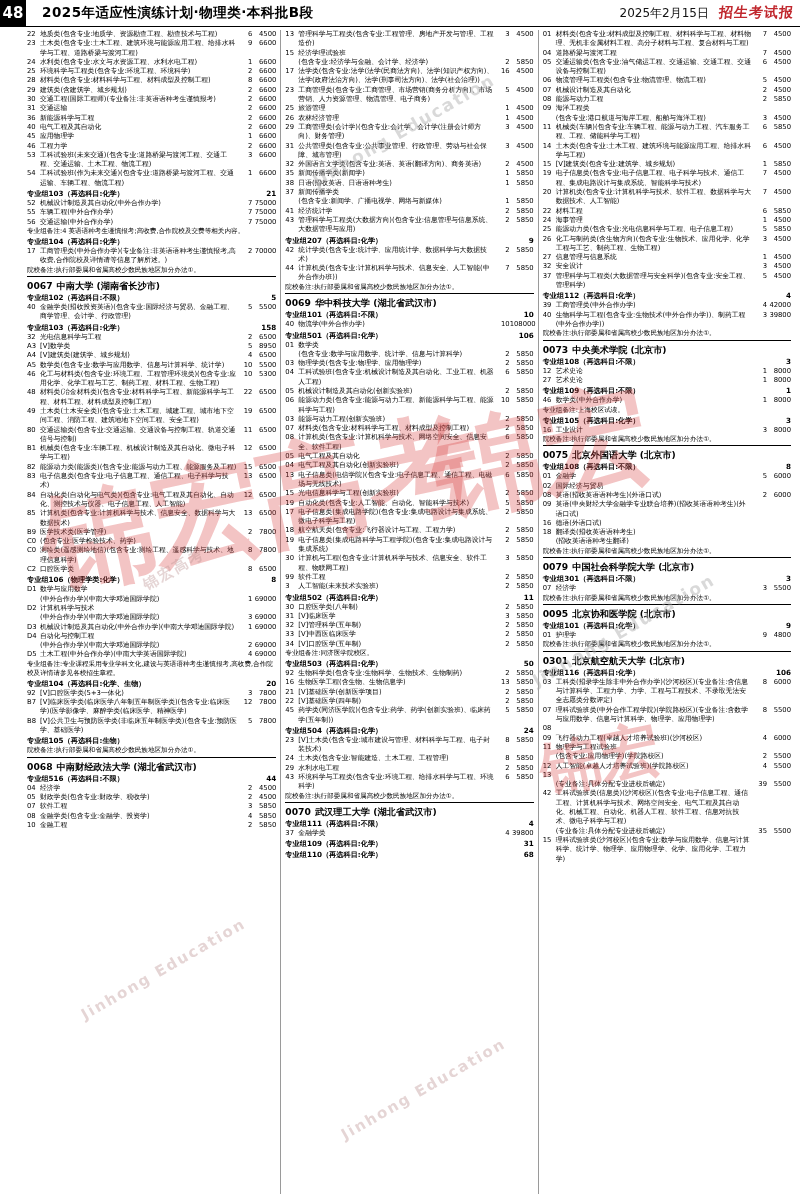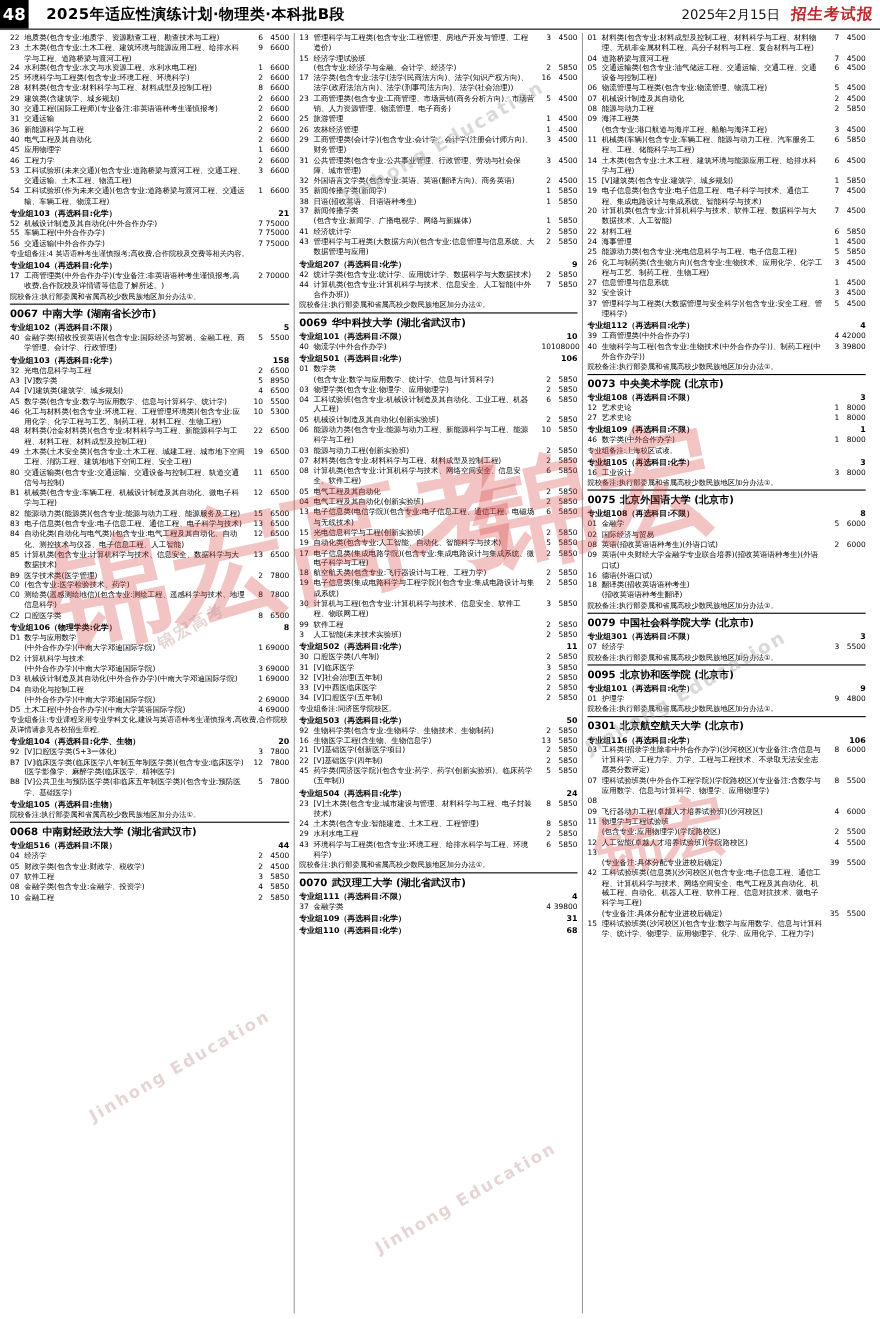--- a/index.html
+++ b/index.html
@@ -45,21 +45,21 @@
     font-size:14px;font-weight:bold;
     color:#c0272d;
     letter-spacing:1px;
     transform:skewX(-6deg);
   }
 
   
   .cols{
     display:flex;
     height:1167px;
-    padding:3px 5px 0 5px;
+    padding:3px 5px 0 23px;
     box-sizing:border-box;
   }
   .col{
     width:262px;
     padding:0 4px;
     box-sizing:border-box;
     font-size:6.8px;
     line-height:9.3px;
     position:relative;
   }
@@ -758,21 +758,21 @@
         <span class="fee">5850</span>
       </div>
       <div class="row">
         <span class="code">31</span>
         <span class="name">[V]临床医学</span>
         <span class="plan">3</span>
         <span class="fee">5850</span>
       </div>
       <div class="row">
         <span class="code">32</span>
-        <span class="name">[V]社会治理(五年制)</span>
+        <span class="name">[V]管理科学(五年制)</span>
         <span class="plan">2</span>
         <span class="fee">5850</span>
       </div>
       <div class="row">
         <span class="code">33</span>
         <span class="name">[V]中西医临床医学</span>
         <span class="plan">2</span>
         <span class="fee">5850</span>
       </div>
       <div class="row">

